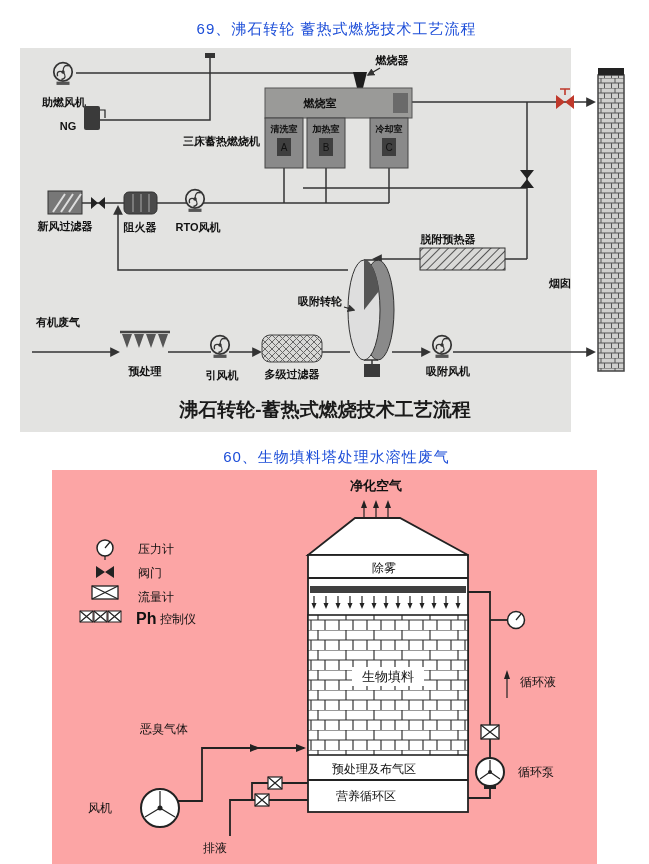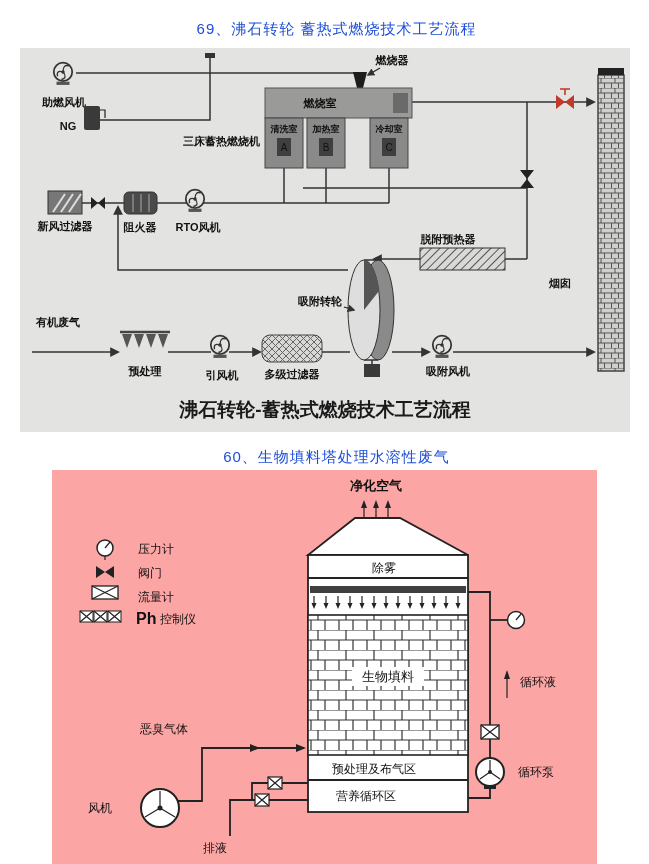--- a/index.html
+++ b/index.html
@@ -1,20 +1,20 @@
 <!DOCTYPE html>
 <html><head>
 <meta charset="utf-8">
 <style>
   html,body{margin:0;padding:0;background:#ffffff;}
   body{width:649px;height:864px;position:relative;font-family:"Liberation Sans","DejaVu Sans",sans-serif;color:#3c3c3c;}
   .heading{position:absolute;left:12px;width:649px;text-align:center;font-size:15px;font-weight:400;color:#1d4ed8;letter-spacing:1px;margin:0;}
   #h69{top:20px;}
   #h70{top:448px;}
-  .diagram1{position:absolute;left:20px;top:48px;width:610px;height:384px;background:#e3e3e1;}
+  .diagram1{position:absolute;left:20px;top:48px;width:551px;height:384px;background:#e3e3e1;}
   .diagram2{position:absolute;left:52px;top:470px;width:545px;height:394px;background:#fca5a5;}
   svg{display:block;}
   text{fill:#111;}
   .lbl{font-size:11px;font-weight:bold;}
   .lbl-s{font-size:9px;font-weight:bold;}
   .lbl2{font-size:12px;}
   .cap{font-size:19px;font-weight:bold;fill:#1a1a1a;}
   .pipe{stroke:#333;stroke-width:1.5;fill:none;}
   .pipe2{stroke:#222;stroke-width:1.8;fill:none;}
   .thin{stroke:#222;stroke-width:1.2;fill:none;}

